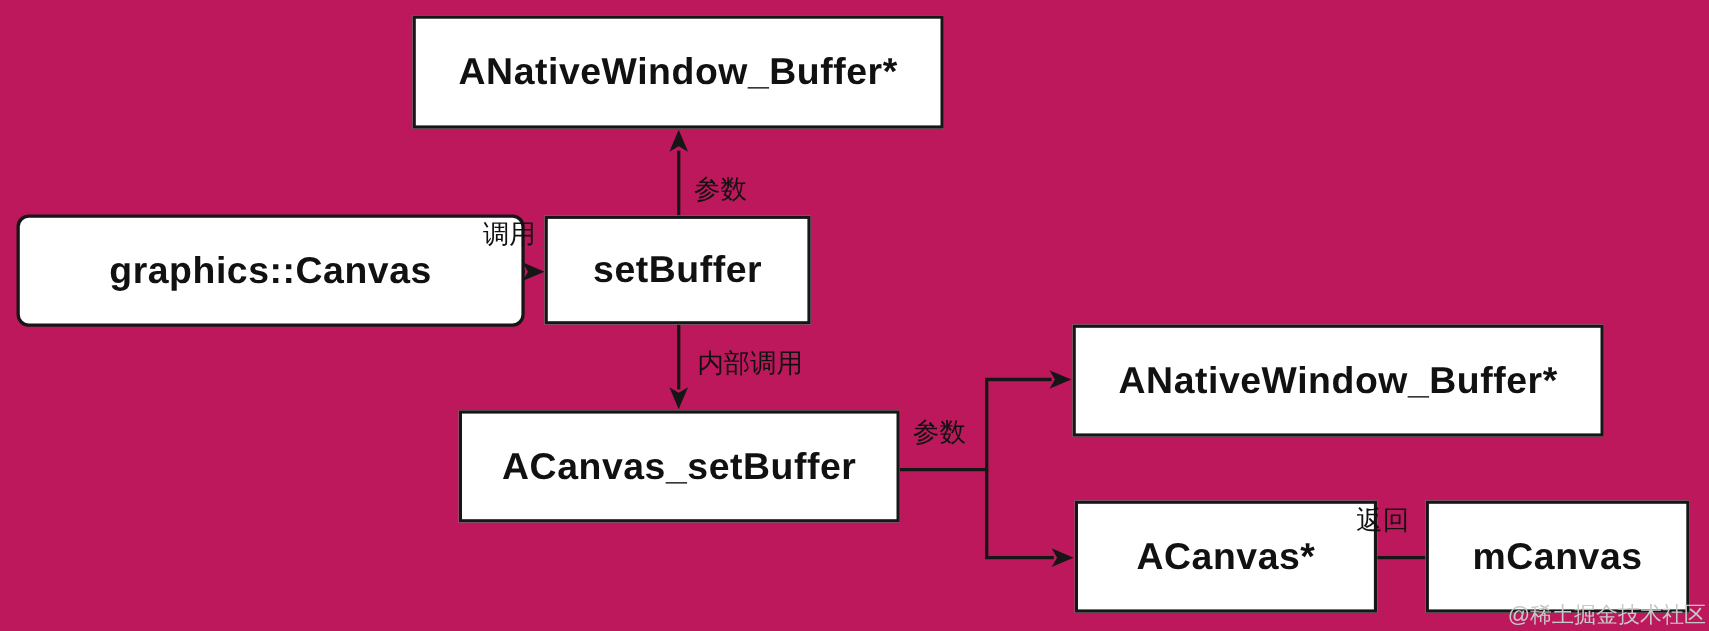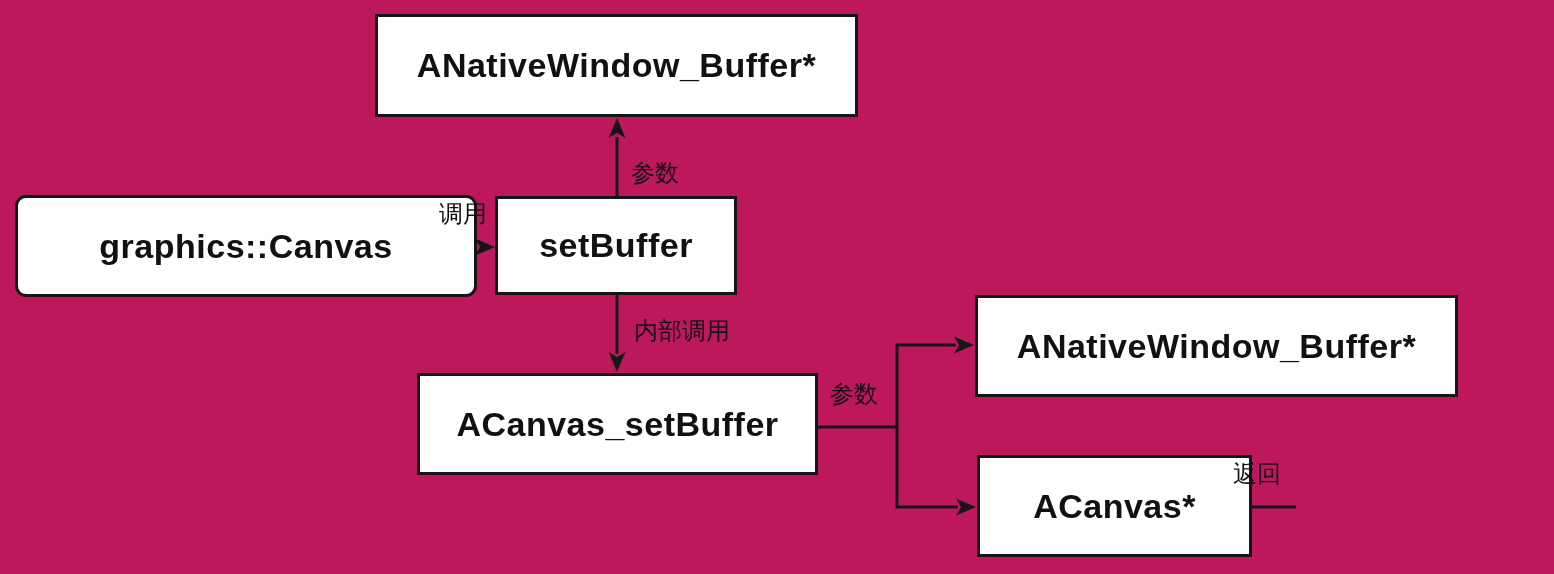--- a/index.html
+++ b/index.html
@@ -116,21 +116,25 @@
   </div>
 
   <div class="node node-right-buffer">
     <span>ANativeWindow_Buffer*</span>
   </div>
 
   <div class="node node-acanvas-ptr">
     <span>ACanvas*</span>
   </div>
 
+  <div class="node node-m-canvas">
+    <span>mCanvas</span>
+  </div>
 
   <span class="edge-label label-call">调用</span>
   <span class="edge-label label-param-top">参数</span>
   <span class="edge-label label-internal-call">内部调用</span>
   <span class="edge-label label-param-right">参数</span>
   <span class="edge-label label-return">返回</span>
 
+  <div class="watermark">@稀土掘金技术社区</div>
 
 </div>
 
 </body></html>

